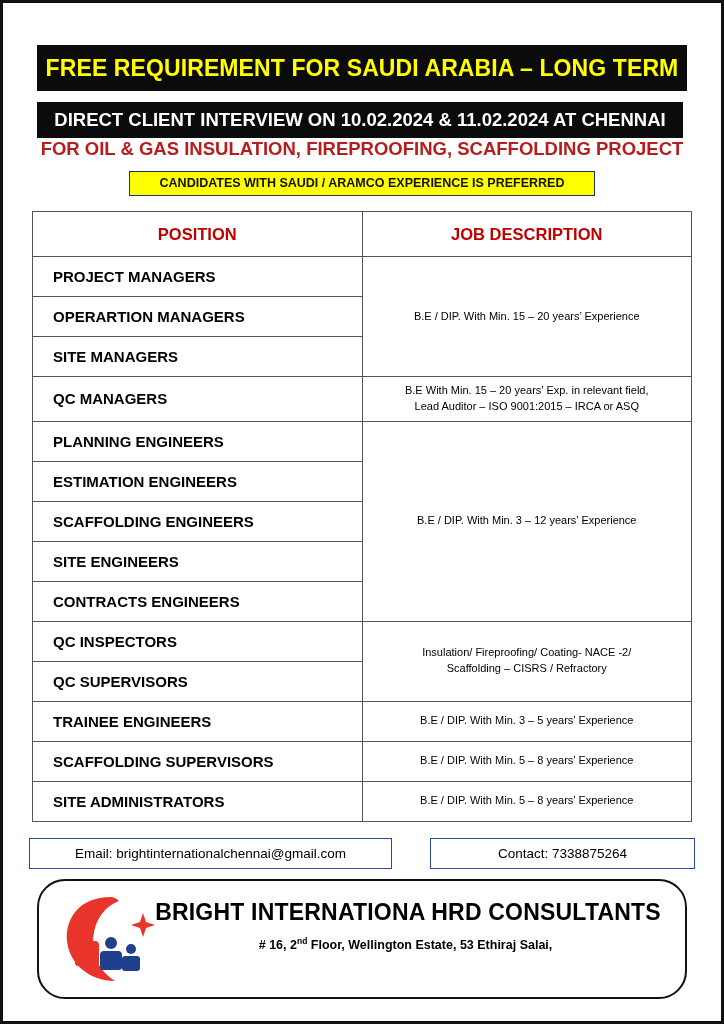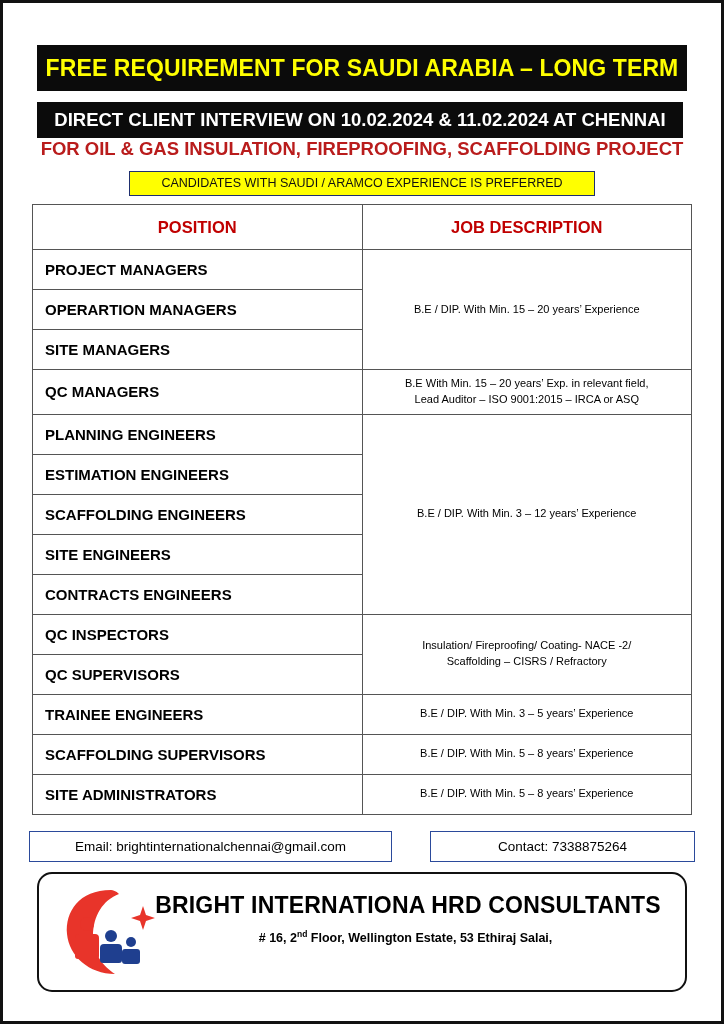--- a/index.html
+++ b/index.html
@@ -63,48 +63,48 @@
 
   .yellowbox {
     margin: 11px auto 0 auto;
     width: 460px;
     background: #ffff00;
     border: 1px solid #1f2f6f;
     text-align: center;
     padding: 4px 2px 5px 2px;
   }
   .yellowbox-text {
-    font-weight: normal;
+    font-weight: bold;
     font-size: 12.5px;
     color: #111;
   }
 
   
   table.jobs {
-    margin: 8px auto 0 auto;
+    margin: 15px auto 0 auto;
     width: 660px;
     border-collapse: collapse;
     table-layout: fixed;
   }
   table.jobs th, table.jobs td {
     border: 1px solid #555;
   }
   th.col-pos, th.col-desc {
     color: #c00000;
     font-weight: bold;
     font-size: 16.5px;
     text-align: center;
     padding: 7px 4px;
     height: 30px;
   }
   td.pos {
     width: 277px;
     font-weight: bold;
     font-size: 15px;
-    padding: 9px 0 9px 12px;
+    padding: 9px 0 9px 20px;
     height: 21px;
   }
   td.desc {
     text-align: center;
     font-size: 11px;
     padding: 6px 8px;
     line-height: 1.45;
   }
 
   
@@ -120,21 +120,21 @@
     font-size: 13.5px;
     text-align: center;
   }
   .contact-email { width: 340px; }
   .contact-phone { width: 240px; }
 
   
   .footer {
     margin: 10px 8px 0 8px;
     border: 2px solid #111;
-    border-radius: 15px;
+    border-radius: 28px;
     height: 116px;
     position: relative;
     overflow: hidden;
   }
   .logo {
     position: absolute;
     left: 20px;
     top: 10px;
     width: 110px;
     height: 96px;

